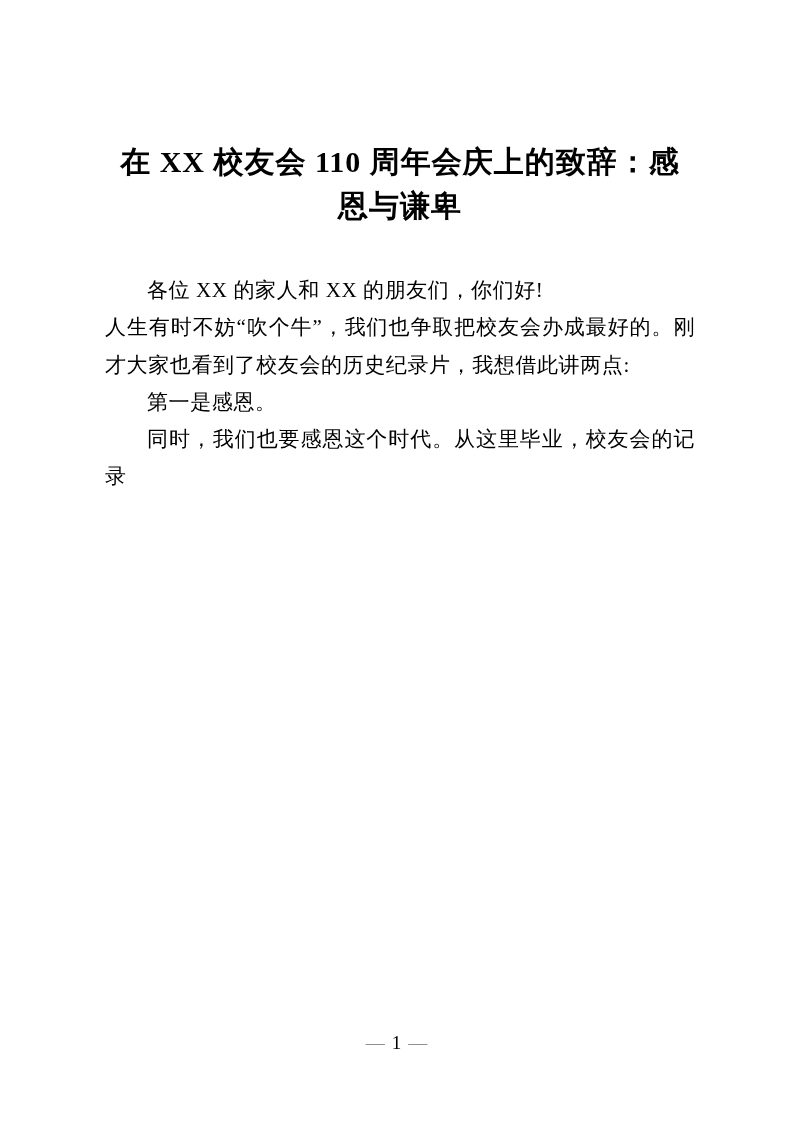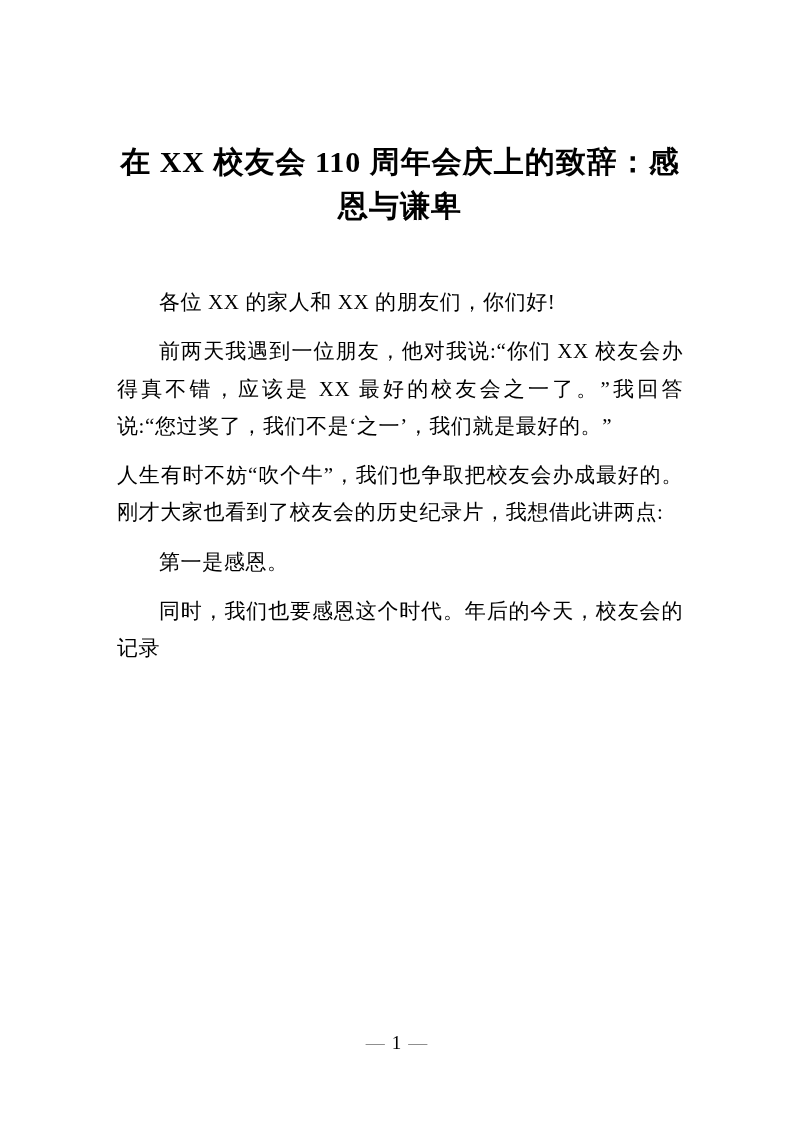--- a/index.html
+++ b/index.html
@@ -37,21 +37,21 @@
     top: 272px;
     left: 105px;
     width: 590px;
     font-size: 21px;
     line-height: 37.3px;
     text-align: justify;
     text-justify: inter-ideograph;
     letter-spacing: 0.6px;
   }
   .para {
-    margin: 12px;
+    margin: 0;
     padding: 0;
   }
   .para.indent {
     text-indent: 2em;
   }
   .para.bold {
     font-weight: normal;
   }
   .page-footer {
     position: absolute;
@@ -72,23 +72,22 @@
 </style>
 </head>
 <body>
 
 <div class="page">
 
   <h1 class="doc-title">在 XX 校友会 110 周年会庆上的致辞：感恩与谦卑</h1>
 
   <div class="doc-body">
     <p class="para indent">各位 XX 的家人和 XX 的朋友们，你们好!</p>
-    <p class="para indent">前两天我遇到一位朋友，他对我说:“你们 XX 校友会办得真不错，应该是 XX 最好的校友会之一了。”我回答说:“您过奖了，我们不是‘之一’，我们就是最好的。”</p>
     <p class="para">人生有时不妨“吹个牛”，我们也争取把校友会办成最好的。刚才大家也看到了校友会的历史纪录片，我想借此讲两点:</p>
     <p class="para indent bold">第一是感恩。</p>
-    <p class="para indent">同时，我们也要感恩这个时代。年后的今天，校友会的记录</p>
+    <p class="para indent">同时，我们也要感恩这个时代。从这里毕业，校友会的记录</p>
   </div>
 
   <div class="page-footer">
     <span class="footer-dash">—</span><span class="footer-num">1</span><span class="footer-dash">—</span>
   </div>
 
 </div>
 
 </body></html>

